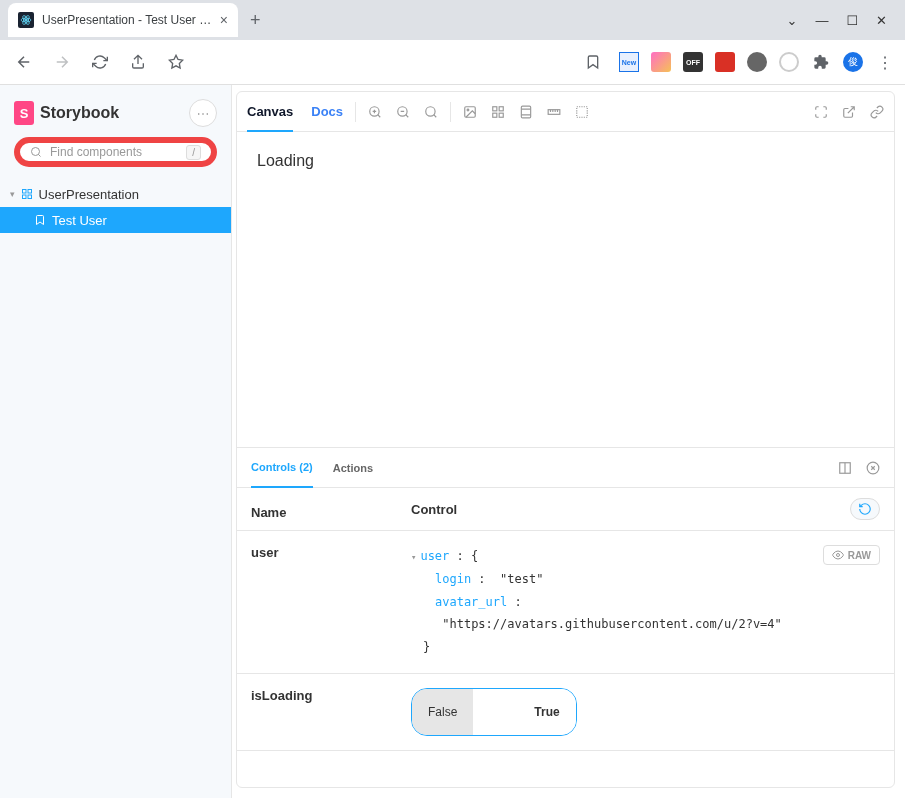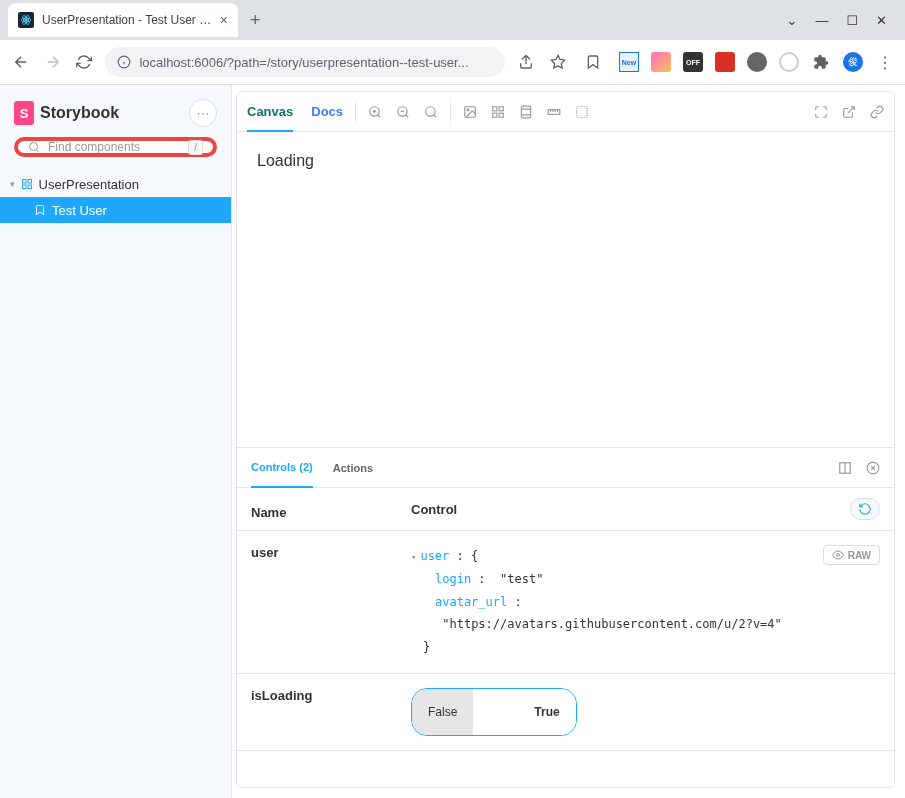--- a/index.html
+++ b/index.html
@@ -35,37 +35,37 @@
 .ext-dots { color: #5f6368; font-size: 16px; }
 
 
 .app { display: flex; height: 713px; }
 .sidebar { width: 232px; background: #f6f9fc; border-right: 1px solid #e6e6e6; display: flex; flex-direction: column; }
 .sidebar-header { display: flex; align-items: center; padding: 14px 14px 10px; gap: 8px; }
 .sb-logo { display: flex; align-items: center; gap: 6px; font-weight: 700; font-size: 16px; color: #333; }
 .sb-logo-icon { width: 20px; height: 24px; background: #ff4785; border-radius: 3px; display: flex; align-items: center; justify-content: center; color: #fff; font-weight: bold; font-size: 13px; }
 .sidebar-menu-btn { margin-left: auto; width: 28px; height: 28px; border: 1px solid #ddd; border-radius: 14px; display: flex; align-items: center; justify-content: center; color: #999; cursor: pointer; background: #fff; }
 .search-wrap { padding: 0 14px 10px; }
-.search-field { display: flex; align-items: center; background: #fff; border: 4px solid #ef4444; border-radius: 18px; height: 20px; padding: 0 10px; gap: 8px; color: #999; font-size: 12px; }
+.search-field { display: flex; align-items: center; background: #fff; border: 6px solid #ef4444; border-radius: 18px; height: 30px; padding: 0 10px; gap: 8px; color: #999; font-size: 12px; }
 .search-field .kbd { margin-left: auto; border: 1px solid #ddd; border-radius: 3px; padding: 1px 5px; font-size: 10px; color: #999; background: #f6f6f6; }
 .tree { padding-top: 4px; font-size: 13px; }
 .tree-row { display: flex; align-items: center; height: 26px; padding-left: 10px; gap: 6px; cursor: pointer; color: #333; }
 .tree-row.group { color: #333; }
 .tree-row.story { background: #1ea7fd; color: #fff; padding-left: 34px; }
 .tree-chevron { color: #999; font-size: 9px; }
 .tree-icon-comp { width: 12px; height: 12px; color: #1ea7fd; }
 .tree-icon-story { width: 12px; height: 12px; color: #fff; }
 
 .main { flex: 1; display: flex; flex-direction: column; padding: 6px 10px 10px 4px; }
 .panel { border: 1px solid #e6e6e6; border-radius: 6px; display: flex; flex-direction: column; height: 100%; background: #fff; overflow: hidden; }
 
 .toolbar { display: flex; align-items: center; height: 40px; border-bottom: 1px solid #e6e6e6; padding: 0 10px; font-size: 13px; }
 .tool-tabs { display: flex; gap: 18px; height: 100%; align-items: center; }
 .tool-tab { height: 100%; display: flex; align-items: center; color: #3b82f6; cursor: pointer; font-weight: 600; }
-.tool-tab.active { color: #0f766e; border-bottom: 2px solid #1ea7fd; margin-bottom: -1px; }
+.tool-tab.active { color: #0f172a; border-bottom: 2px solid #1ea7fd; margin-bottom: -1px; }
 .tool-sep { width: 1px; height: 20px; background: #e6e6e6; margin: 0 12px; }
 .tool-icons { display: flex; gap: 14px; color: #999; }
 .tool-icons span { cursor: pointer; display: flex; align-items: center; }
 .tool-right { margin-left: auto; display: flex; gap: 14px; color: #999; }
 .tool-right span { cursor: pointer; }
 
 .canvas { flex: 1; padding: 20px; font-size: 16px; color: #333; overflow: auto; }
 
 .addons { border-top: 1px solid #e6e6e6; height: 340px; display: flex; flex-direction: column; }
 .addon-tabs { display: flex; align-items: center; height: 40px; border-bottom: 1px solid #e6e6e6; padding: 0 14px; gap: 20px; font-size: 11px; }
@@ -129,27 +129,20 @@
         <svg width="18" height="18" viewBox="0 0 24 24" fill="none" stroke="#5f6368" stroke-width="2">
           <path d="M5 12h14M12 5l7 7-7 7"></path>
         </svg>
       </span>
     <span class="nav-icon">
         <svg width="16" height="16" viewBox="0 0 24 24" fill="none" stroke="#5f6368" stroke-width="2">
           <path d="M23 4v6h-6M1 20v-6h6"></path>
           <path d="M3.51 9a9 9 0 0114.85-3.36L23 10M1 14l4.64 4.36A9 9 0 0020.49 15"></path>
         </svg>
       </span>
-    <div class="url-field">
-      <svg width="14" height="14" viewBox="0 0 24 24" fill="none" stroke="#5f6368" stroke-width="2">
-          <circle cx="12" cy="12" r="10"></circle>
-          <path d="M12 16v-4M12 8h.01"></path>
-        </svg>
-      <span class="url-text">localhost:6006/?path=/story/userpresentation--test-user...</span>
-    </div>
     <span class="nav-icon">
         <svg width="16" height="16" viewBox="0 0 24 24" fill="none" stroke="#5f6368" stroke-width="2">
           <path d="M18 8l-6-6-6 6M12 2v13"></path>
           <path d="M4 14v5a2 2 0 002 2h12a2 2 0 002-2v-5"></path>
         </svg>
       </span>
     <span class="nav-icon">
         <svg width="16" height="16" viewBox="0 0 24 24" fill="none" stroke="#5f6368" stroke-width="2">
           <path d="M12 2l3.09 6.26L22 9.27l-5 4.87 1.18 6.88L12 17.77l-6.18 3.25L7 14.14 2 9.27l6.91-1.01L12 2z"></path>
         </svg>

